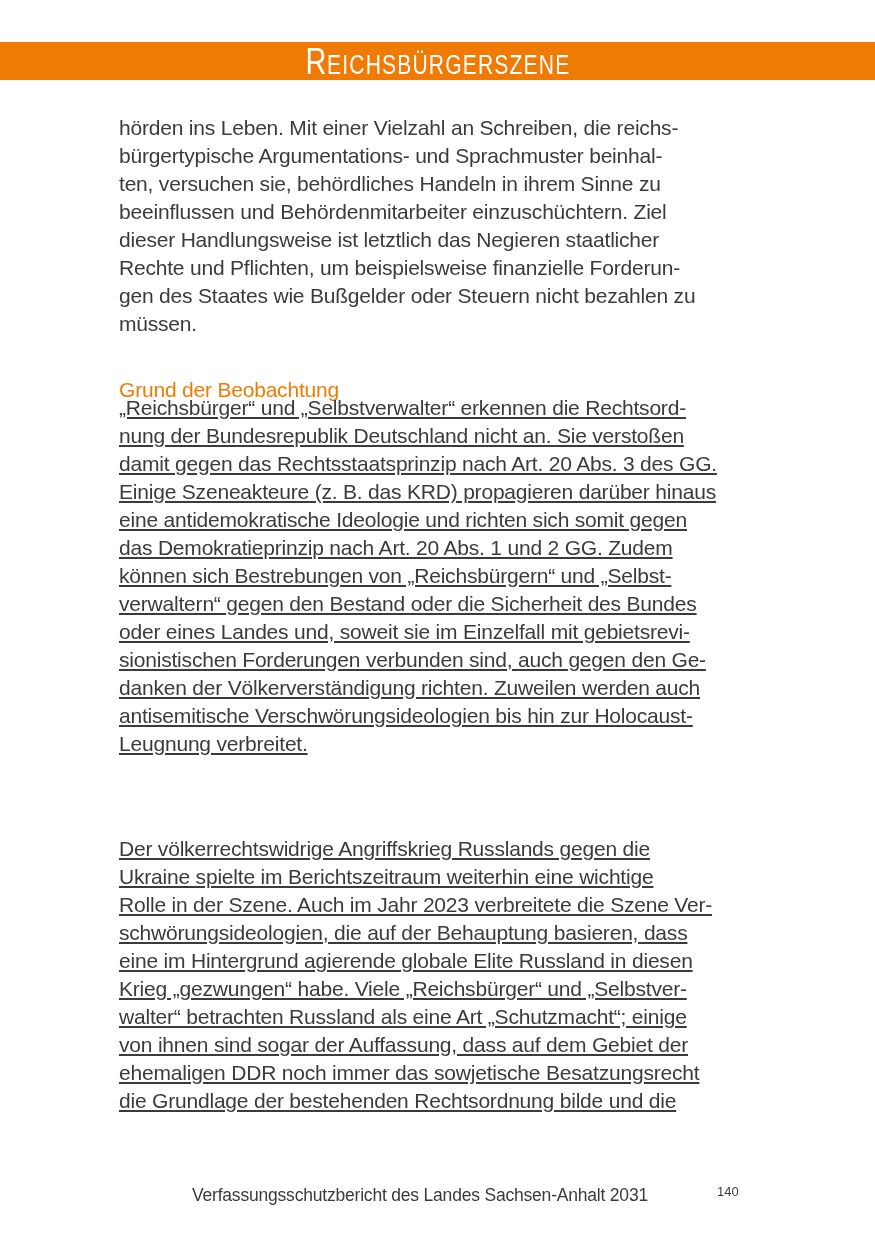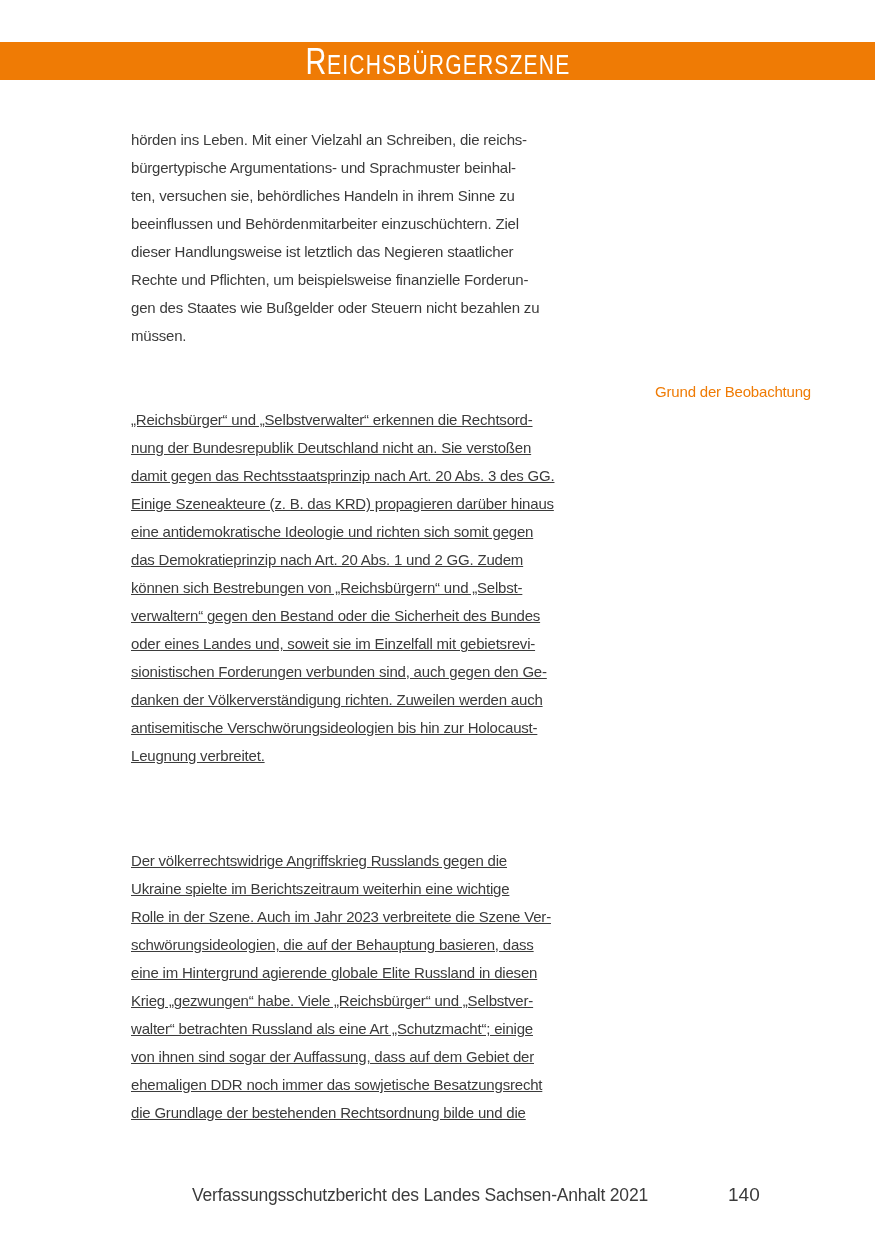--- a/index.html
+++ b/index.html
@@ -45,32 +45,31 @@
     font-size: 27px;
     letter-spacing: 1.5px;
     line-height: 1;
   }
   
   .textblock {
     position: absolute;
     left: 115px;
     width: 680px;
     color: var(--text, #3B3B3B);
-    font-size: 15px;
+    font-size: 21px;
     line-height: 28px;
     letter-spacing: -0.2px;
     white-space: pre-line;
-    margin: 16px;
+    margin: 4px;
   }
   #para1 { top: 110px; }
   #heading1 {
-    top: 362px;
+    top: 372px;
     color: var(--accent, #EF7B05);
     white-space: nowrap;
-    text-align: right;
   }
   #para2 { top: 390px; text-decoration: underline; }
   #heading2 {
     top: 775px;
     color: var(--accent, #EF7B05);
     font-weight: 700;
     white-space: nowrap;
   }
   #para3 { top: 831px; text-decoration: underline; }
   
@@ -80,23 +79,22 @@
     top: 1185px;
     font-size: 17.5px;
     letter-spacing: -0.2px;
     color: var(--text, #3B3B3B);
     white-space: nowrap;
   }
   .page-number {
     position: absolute;
     left: 717px;
     top: 1184px;
-    font-size: 19px;
+    font-size: 13px;
     color: var(--text, #3B3B3B);
-    margin-left: 11px;
   }
 </style>
 </head>
 <body>
 
 <div id="page">
 
   <div class="band">
     <div class="band-title">
       <span class="initial">R</span>
@@ -134,17 +132,17 @@
 Ukraine spielte im Berichtszeitraum weiterhin eine wichtige
 Rolle in der Szene. Auch im Jahr 2023 verbreitete die Szene Ver-
 schwörungsideologien, die auf der Behauptung basieren, dass
 eine im Hintergrund agierende globale Elite Russland in diesen
 Krieg „gezwungen“ habe. Viele „Reichsbürger“ und „Selbstver-
 walter“ betrachten Russland als eine Art „Schutzmacht“; einige
 von ihnen sind sogar der Auffassung, dass auf dem Gebiet der
 ehemaligen DDR noch immer das sowjetische Besatzungsrecht
 die Grundlage der bestehenden Rechtsordnung bilde und die</p>
 
-  <div class="footer-text">Verfassungsschutzbericht des Landes Sachsen-Anhalt 2021</div>
+  <div class="footer-text">Verfassungsschutzbericht des Landes Sachsen-Anhalt 2031</div>
 
   <div class="page-number">140</div>
 
 </div>
 
 </body></html>

